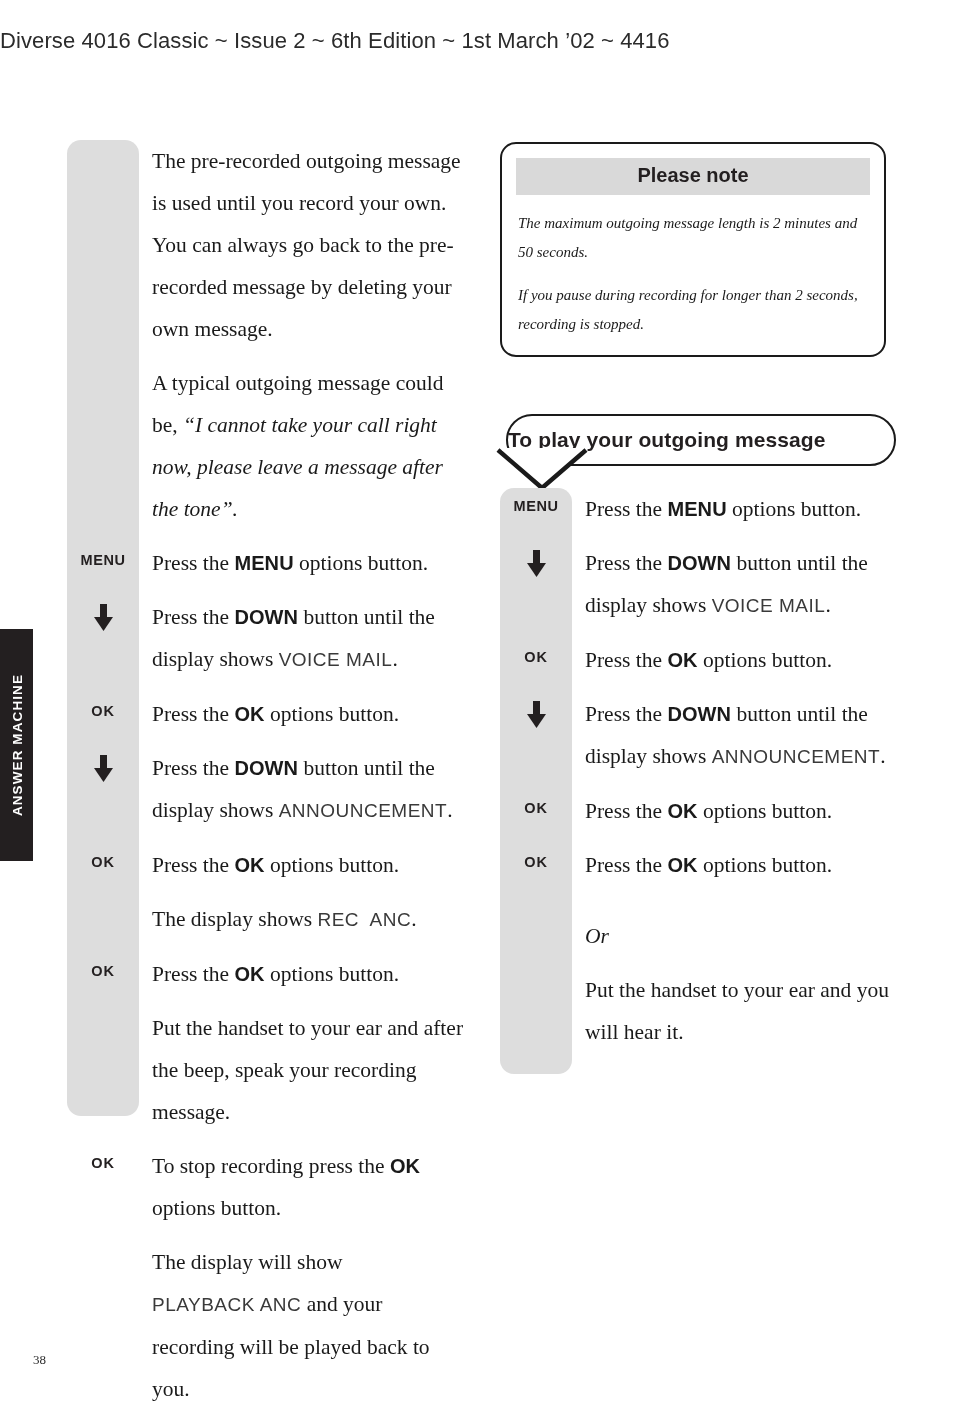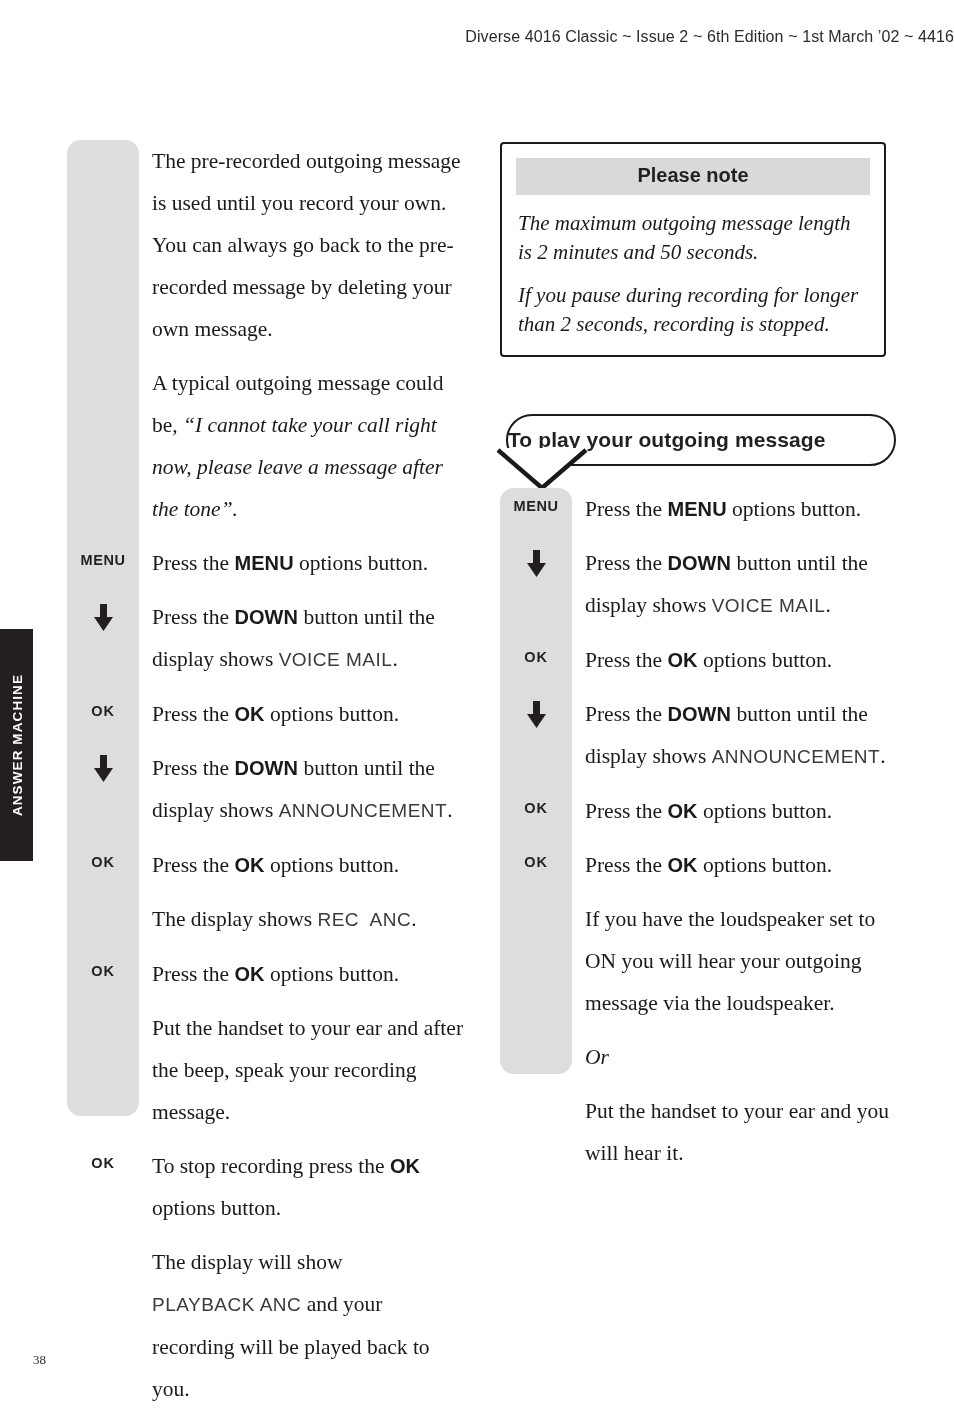--- a/index.html
+++ b/index.html
@@ -16,23 +16,23 @@
     font-family: "Liberation Serif", serif;
     color: #1a1a1a;
   }
 
   
   .running-head {
     position: absolute;
     top: 28px;
     left: 0;
     width: 954px;
-    text-align: right;
-    font-family: "Liberation Sans", sans-serif;
-    font-size: 16px;
+    text-align: left;
+    font-family: "Liberation Sans", sans-serif;
+    font-size: 22px;
     letter-spacing: .1px;
     color: #2b2b2b;
   }
 
   
   .side-tab {
     position: absolute;
     left: 0;
     top: 629px;
     width: 33px;
@@ -141,37 +141,37 @@
   }
   i.em { font-style: italic; }
 
   
   .note-box {
     position: absolute;
     left: 500px;
     top: 142px;
     width: 386px;
     border: 2.5px solid #1a1a1a;
-    border-radius: 4px;
+    border-radius: 16px;
     background: #ffffff;
     box-sizing: border-box;
     padding: 14px 14px 16px 14px;
   }
   .note-title {
     background: #d9d9d9;
     text-align: center;
     font-family: "Liberation Sans", sans-serif;
     font-weight: bold;
     font-size: 20px;
     color: #231f20;
     padding: 6px 0 8px 0;
   }
   .note-p {
     font-style: italic;
-    font-size: 21px;
+    font-size: 15px;
     line-height: 29px;
     margin: 14px 2px 0 2px;
   }
 
   
   .bubble-wrap {
     position: absolute;
     left: 498px;
     top: 414px;
     width: 390px;
@@ -353,21 +353,20 @@
           <div class="cell-text">Press the <b class="kb">OK</b> options button.</div>
         </div>
         <div class="row">
           <div class="cell-icon">
             <span class="key-label ok">OK</span>
           </div>
           <div class="cell-text">Press the <b class="kb">OK</b> options button.</div>
         </div>
         <div class="row">
           <div class="cell-icon"></div>
-          <div class="cell-text">If you have the loudspeaker set to ON you will hear your outgoing message via the loudspeaker.</div>
         </div>
         <div class="row">
           <div class="cell-icon"></div>
           <div class="cell-text"><i class="em">Or</i></div>
         </div>
         <div class="row">
           <div class="cell-icon"></div>
           <div class="cell-text">Put the handset to your ear and you will hear it.</div>
         </div>
       </div>

